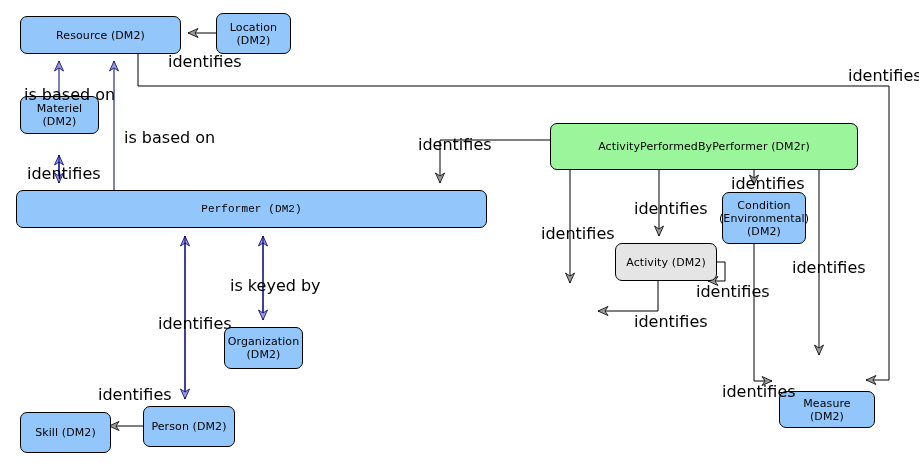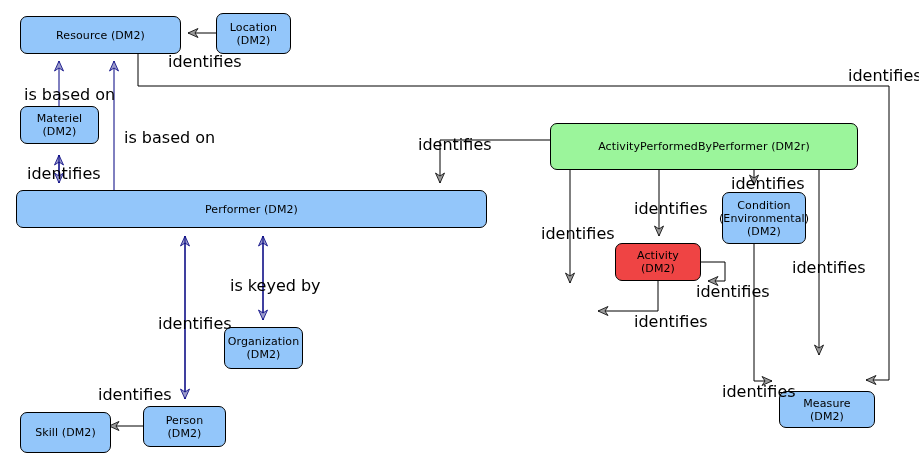--- a/index.html
+++ b/index.html
@@ -128,28 +128,28 @@
       <path d="M185,236 L185,399" fill="none" stroke="#000080" stroke-width="1" marker-end="url(#openArrowBlue)"></path>
     </g>
 
     <g>
       <path d="M143,426 L109,426" fill="none" stroke="#000000" stroke-width="1" marker-end="url(#openArrow)"></path>
     </g>
   </svg>
 
   <div class="node blue" style="left: 20px; top: 16px; width: 161px; height: 38px; background: rgb(147, 198, 250); border-color: rgb(0, 0, 0); text-align: right;">Resource (DM2)</div>
   <div class="node blue" style="left: 216px; top: 13px; width: 75px; height: 41px; background: rgb(147, 198, 250); border-color: rgb(0, 0, 0);">Location<br>(DM2)</div>
-  <div class="node blue" style="left: 20px; top: 106px; width: 79px; height: 38px; background: rgb(147, 198, 250); border-color: rgb(0, 0, 0);">Materiel<br>(DM2)</div>
-  <div class="node blue" style="left: 16px; top: 190px; width: 471px; height: 38px; background: rgb(147, 198, 250); border-color: rgb(0, 0, 0);">Performer (DM2)</div>
+  <div class="node blue" style="left: 20px; top: 96px; width: 79px; height: 38px; background: rgb(147, 198, 250); border-color: rgb(0, 0, 0);">Materiel<br>(DM2)</div>
+  <div class="node blue" style="left: 16px; top: 190px; width: 471px; height: 38px; background: rgb(147, 198, 250); border-color: rgb(0, 0, 0); font-family: Liberation Mono, monospace;">Performer (DM2)</div>
   <div class="node blue" style="left: 224px; top: 327px; width: 79px; height: 42px; background: rgb(147, 198, 250); border-color: rgb(0, 0, 0);">Organization<br>(DM2)</div>
   <div class="node blue" style="left: 20px; top: 412px; width: 91px; height: 41px; background: rgb(147, 198, 250); border-color: rgb(0, 0, 0);">Skill (DM2)</div>
-  <div class="node blue" style="left: 143px; top: 406px; width: 83px; height: 41px; background: rgb(147, 198, 250); border-color: rgb(0, 0, 0);">Person (DM2)</div>
+  <div class="node blue" style="left: 143px; top: 406px; width: 92px; height: 41px; background: rgb(147, 198, 250); border-color: rgb(0, 0, 0);">Person (DM2)</div>
   <div class="node green" style="left: 550px; top: 123px; width: 308px; height: 47px; background: rgb(155, 245, 155); border-color: rgb(0, 0, 0);">ActivityPerformedByPerformer (DM2r)</div>
   <div class="node blue" style="left: 714px; top: 192px; width: 84px; height: 52px; background: rgb(147, 198, 250); border-color: rgb(0, 0, 0); margin-left: 8px;">Condition<br>(Environmental)<br>(DM2)</div>
-  <div class="node blue" style="left: 615px; top: 243px; width: 86px; height: 38px; background: #ef4444; border-color: rgb(0, 0, 0);">Activity (DM2)</div>
+  <div class="node blue" style="left: 615px; top: 243px; width: 102px; height: 38px; background: #e5e5e5; border-color: rgb(0, 0, 0);">Activity (DM2)</div>
   <div class="node blue" style="left: 779px; top: 362px; width: 96px; height: 37px; background: rgb(147, 198, 250); border-color: rgb(0, 0, 0); margin-top: 29px;">Measure<br>(DM2)</div>
 
   <div class="edge-label" style="left: 168px; top: 56px;">identifies</div>
   <div class="edge-label" style="left: 848px; top: 70px;">identifies</div>
   <div class="edge-label" style="left: 24px; top: 89px;">is based on</div>
   <div class="edge-label" style="left: 124px; top: 132px;">is based on</div>
   <div class="edge-label" style="left: 27px; top: 168px;">identifies</div>
   <div class="edge-label" style="left: 418px; top: 139px;">identifies</div>
   <div class="edge-label" style="left: 731px; top: 178px;">identifies</div>
   <div class="edge-label" style="left: 634px; top: 203px;">identifies</div>

